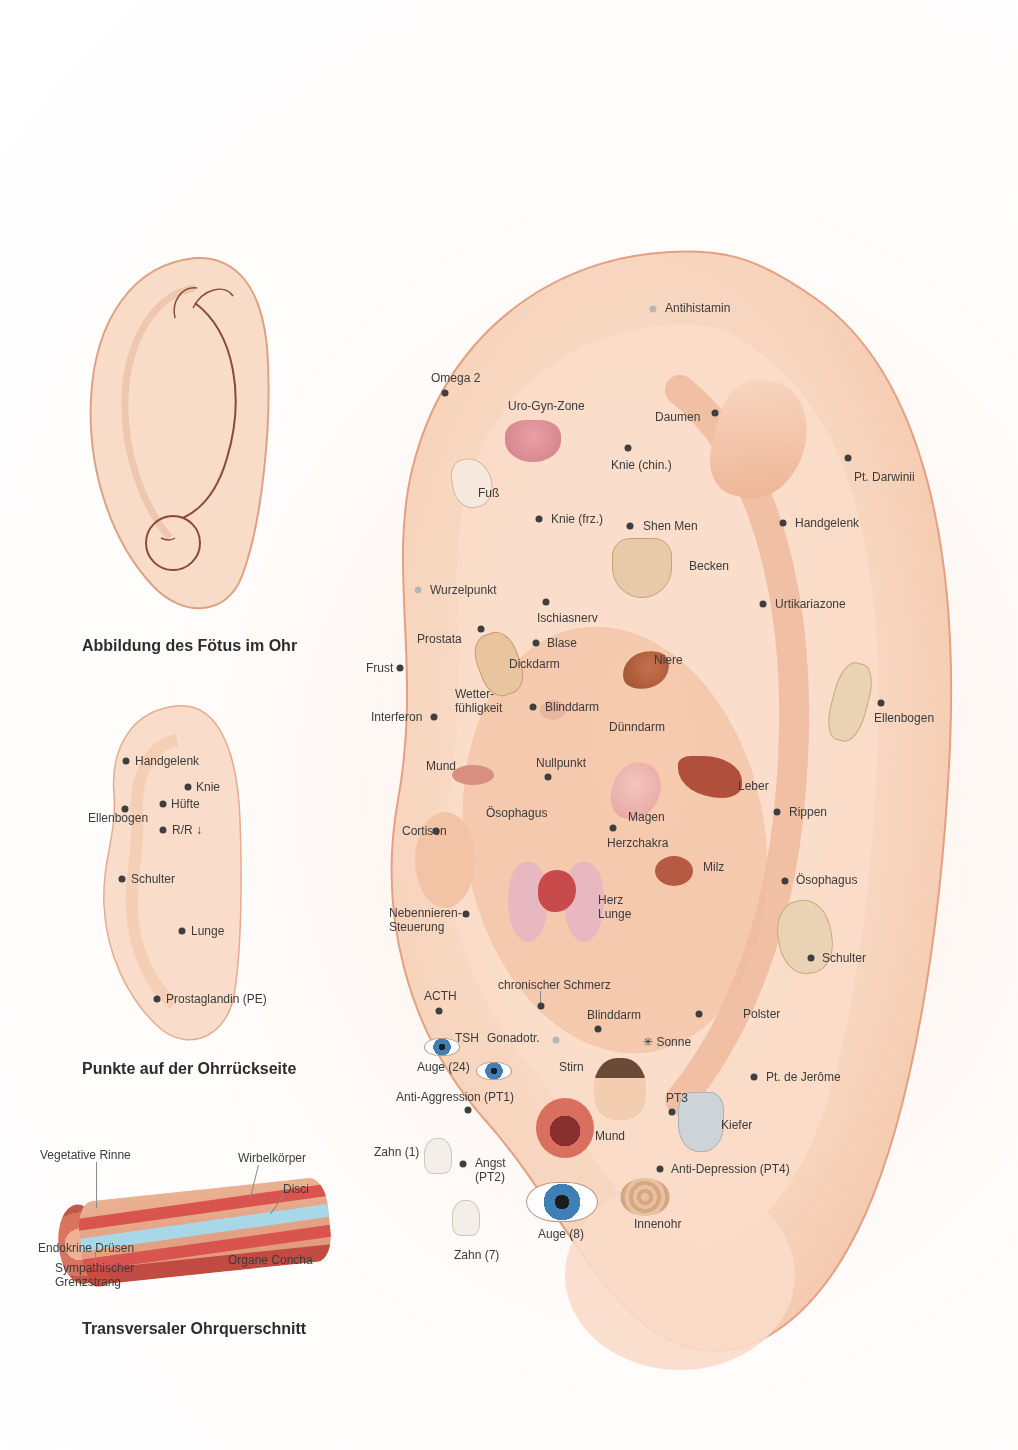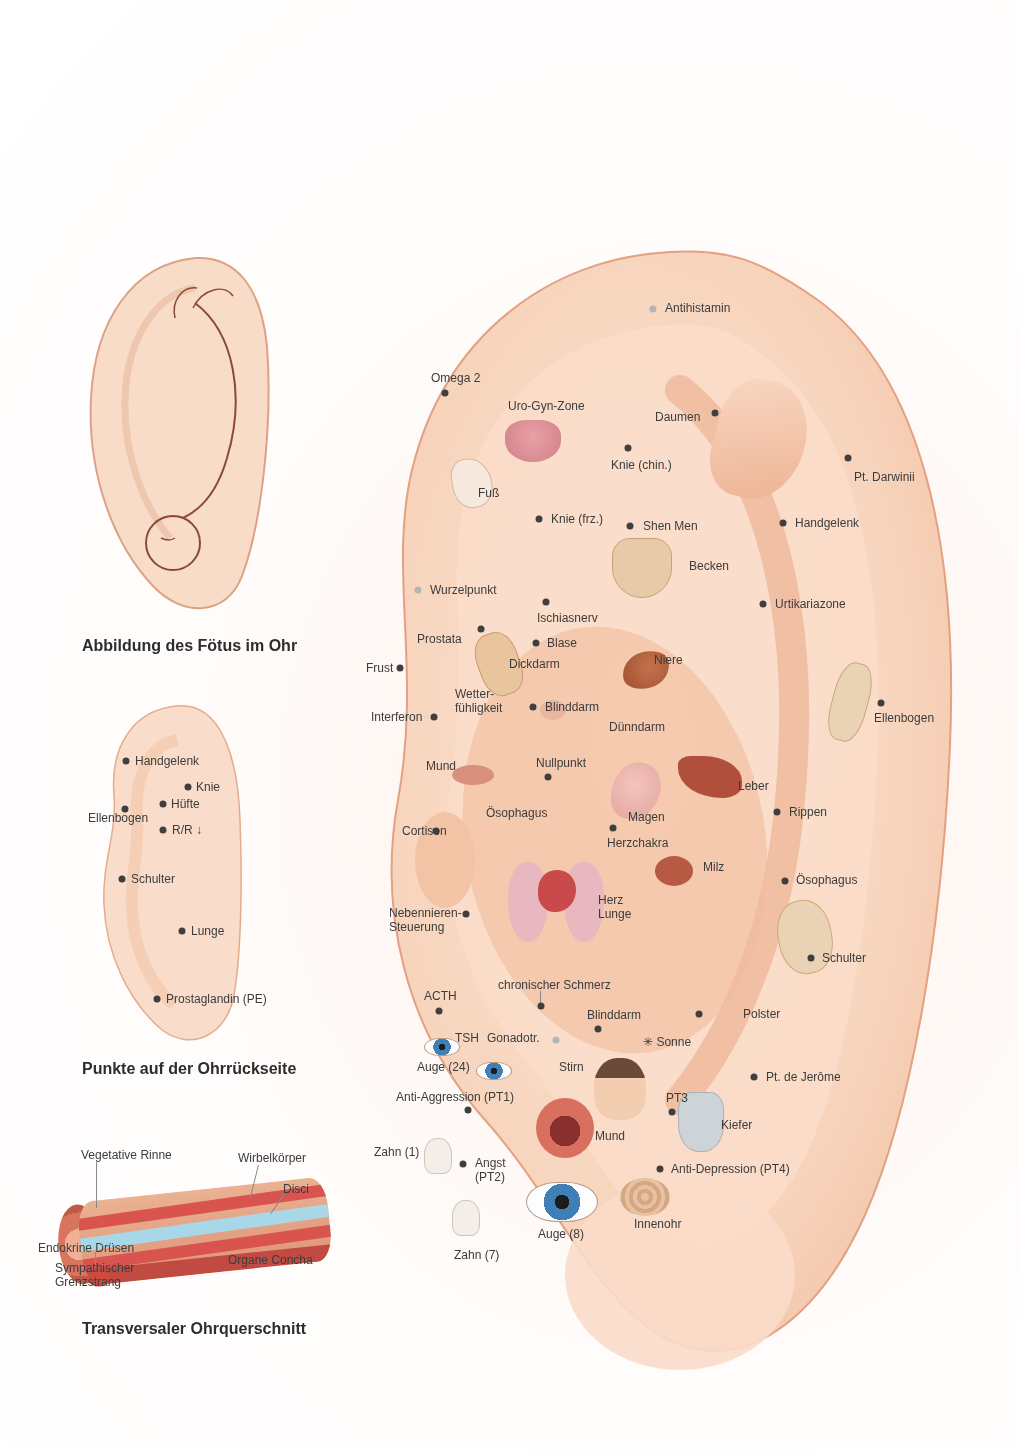--- a/index.html
+++ b/index.html
@@ -218,21 +218,21 @@
       <div class="dot" style="left: 125px; top: 809px;"></div>
       <div class="pt-label" style="left: 88px; top: 811px;"><span>Ellenbogen</span></div>
       <div class="dot" style="left: 163px; top: 830px;"></div>
       <div class="pt-label" style="left: 172px; top: 823px;"><span>R/R</span> <span>↓</span></div>
       <div class="dot" style="left: 122px; top: 879px;"></div>
       <div class="pt-label" style="left: 131px; top: 872px;"><span>Schulter</span></div>
       <div class="dot" style="left: 182px; top: 931px;"></div>
       <div class="pt-label" style="left: 191px; top: 924px;"><span>Lunge</span></div>
       <div class="dot" style="left: 157px; top: 999px;"></div>
       <div class="pt-label" style="left: 166px; top: 992px;"><span>Prostaglandin (PE)</span></div>
-      <div class="pt-label" style="left: 40px; top: 1148px; margin-left: 41px;"><span>Vegetative Rinne</span></div>
+      <div class="pt-label" style="left: 40px; top: 1148px;"><span>Vegetative Rinne</span></div>
       <div class="pt-label" style="left: 238px; top: 1151px;"><span>Wirbelkörper</span></div>
       <div class="pt-label" style="left: 283px; top: 1182px;"><span>Disci</span></div>
       <div class="pt-label" style="left: 38px; top: 1241px;"><span>Endokrine Drüsen</span></div>
       <div class="pt-label" style="left: 55px; top: 1261px;"><span>Sympathischer
 Grenzstrang</span></div>
       <div class="pt-label" style="left: 228px; top: 1253px;"><span>Organe Concha</span></div>
     </div>
 
 </div>
 

